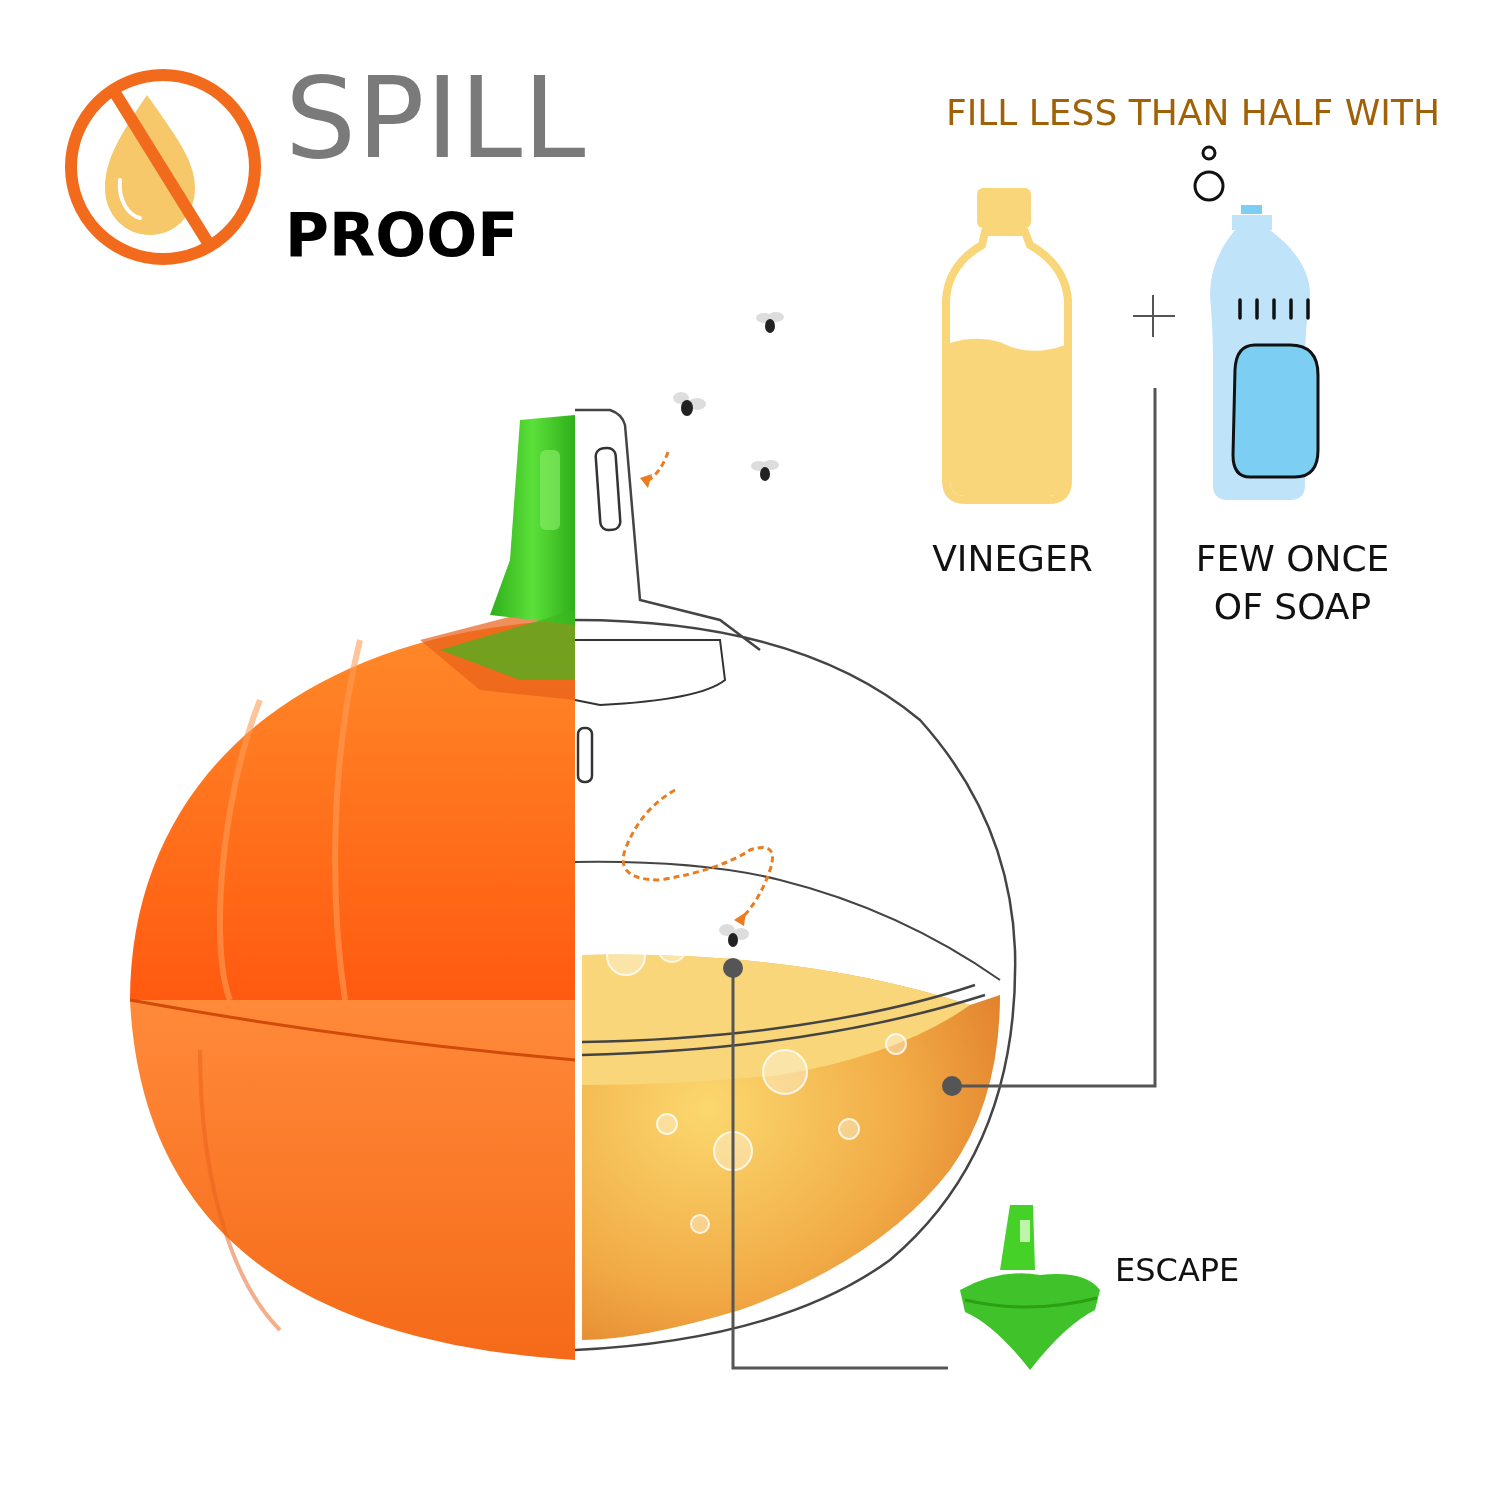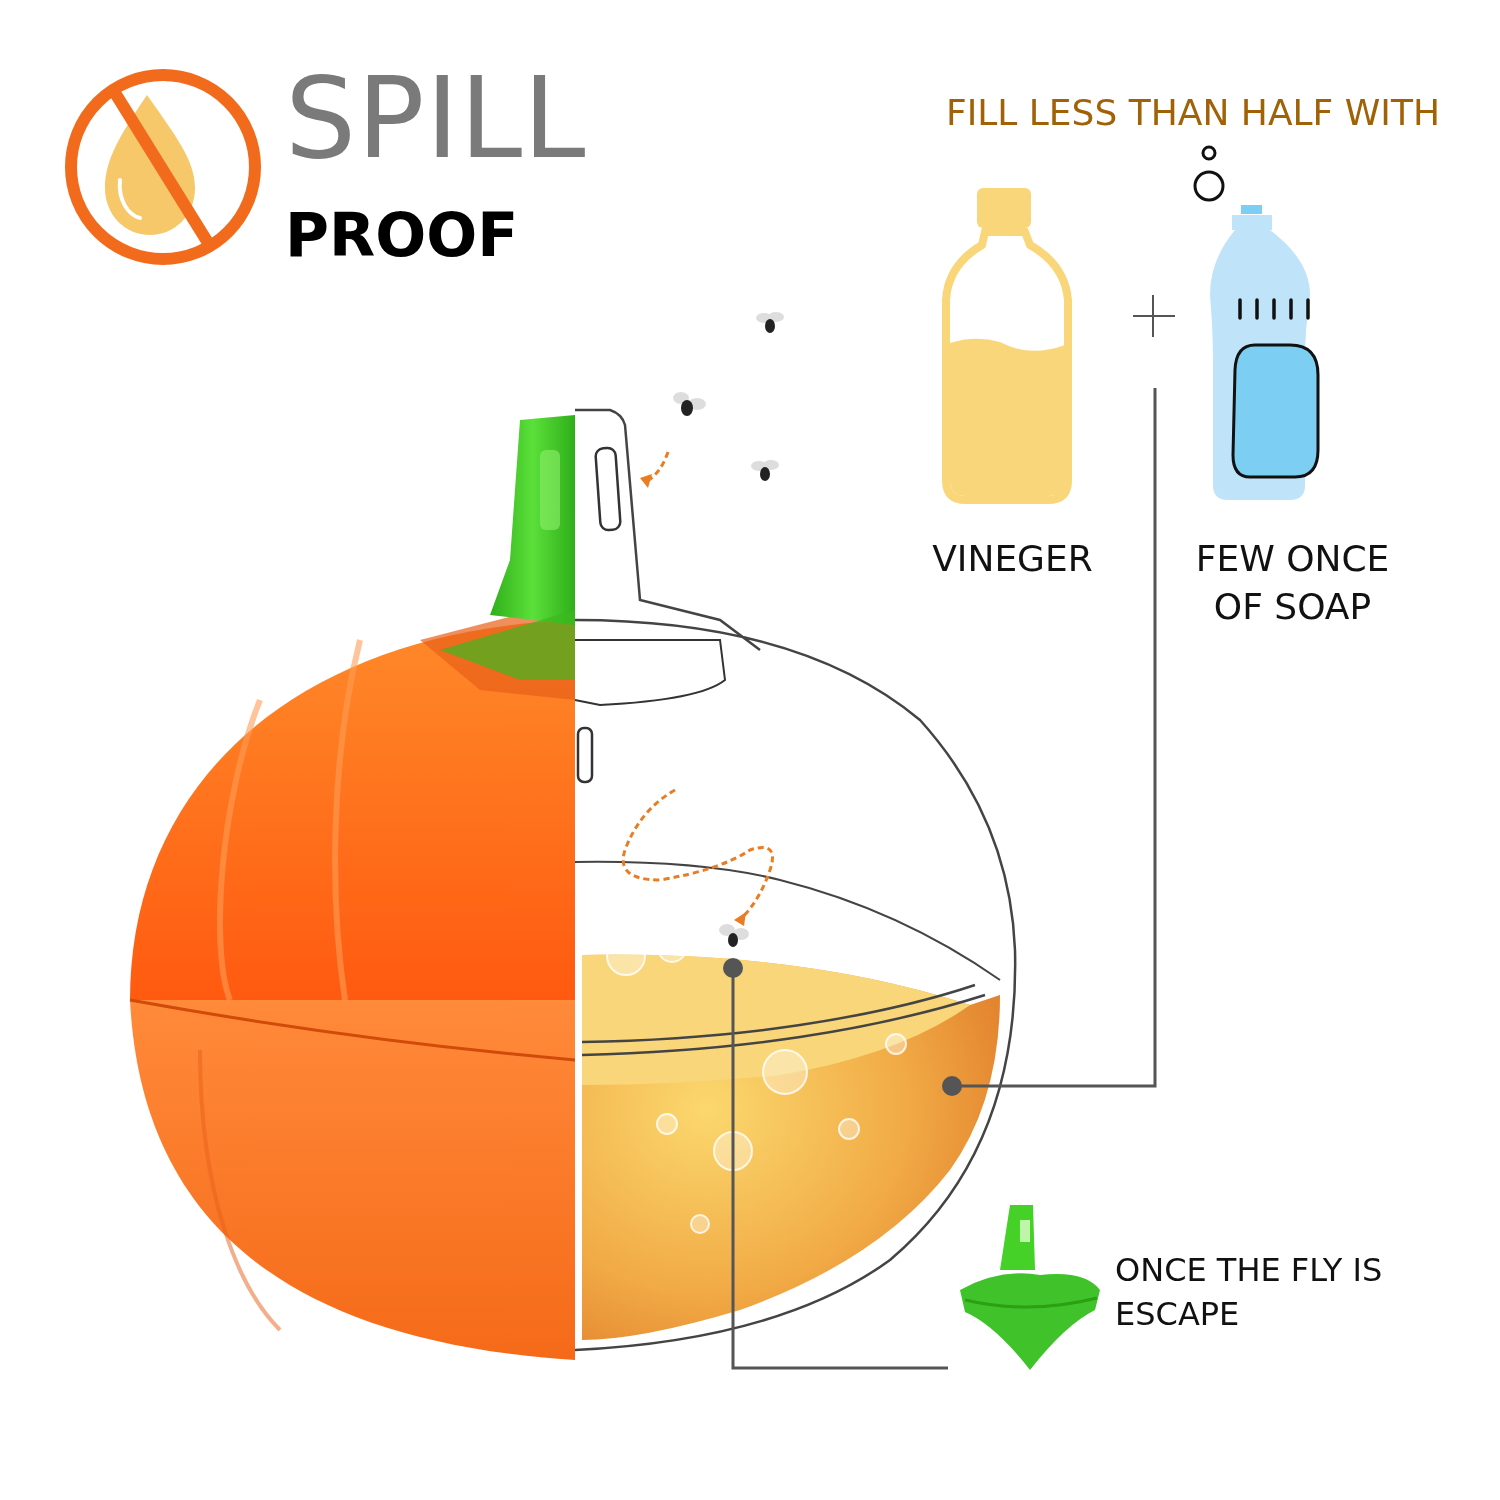--- a/index.html
+++ b/index.html
@@ -163,15 +163,14 @@
 
 <div class="abs lbl acv">
   <div>VINEGER</div>
 </div>
 <div class="abs lbl soap">
   <div>FEW ONCE</div>
   <div>OF SOAP</div>
 </div>
 
 <div class="abs trap">
-  <div>ONCE THE FLY IS</div>
   <div>ESCAPE</div>
 </div>
 
 </body></html>

